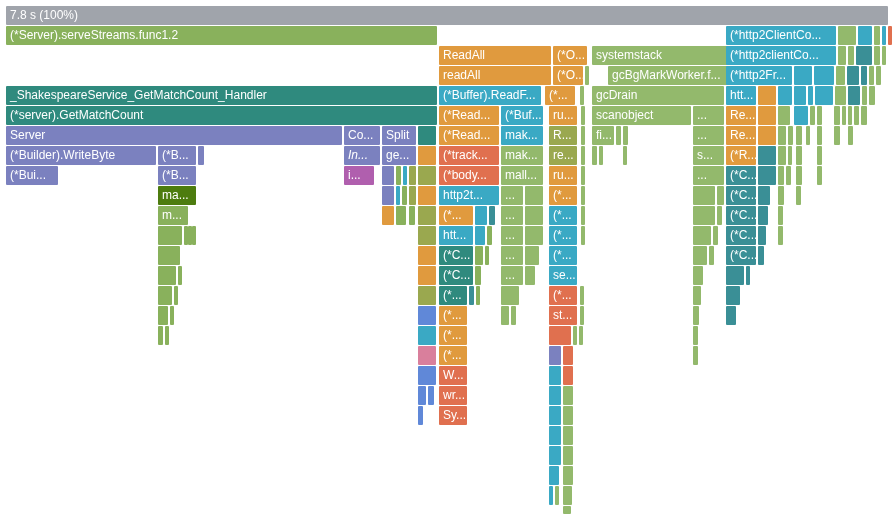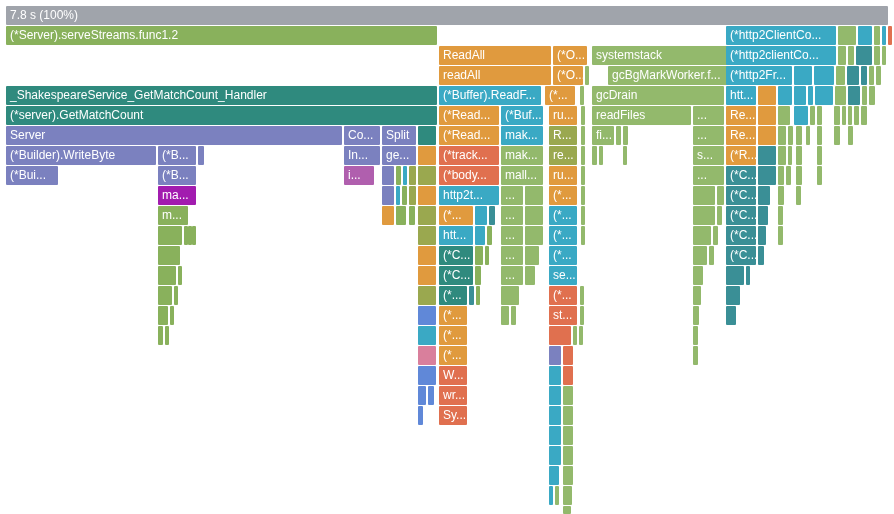--- a/index.html
+++ b/index.html
@@ -188,21 +188,21 @@
       <div class="frame" style="left: 501px; top: 106px; width: 42px; height: 19px; background: rgb(58, 169, 196);">
         <span class="lbl">(*Buf...</span>
       </div>
       <div class="frame" style="left: 549px; top: 106px; width: 28px; height: 19px; background: rgb(224, 154, 62);">
         <span class="lbl">ru...</span>
       </div>
       <div class="frame" style="left: 581px; top: 106px; width: 4px; height: 19px; background: rgb(147, 185, 108);">
         <span class="lbl"></span>
       </div>
       <div class="frame" style="left: 592px; top: 106px; width: 99px; height: 19px; background: rgb(147, 185, 108);">
-        <span class="lbl">readFiles</span>
+        <span class="lbl">scanobject</span>
       </div>
       <div class="frame" style="left: 693px; top: 106px; width: 31px; height: 19px; background: rgb(147, 185, 108);">
         <span class="lbl">...</span>
       </div>
       <div class="frame" style="left: 726px; top: 106px; width: 30px; height: 19px; background: rgb(224, 154, 62);">
         <span class="lbl">Re...</span>
       </div>
       <div class="frame" style="left: 758px; top: 106px; width: 18px; height: 19px; background: rgb(224, 154, 62);">
         <span class="lbl"></span>
       </div>
@@ -298,21 +298,21 @@
       </div>
       <div class="frame" style="left: 6px; top: 146px; width: 150px; height: 19px; background: rgb(123, 129, 191);">
         <span class="lbl">(*Builder).WriteByte</span>
       </div>
       <div class="frame" style="left: 158px; top: 146px; width: 38px; height: 19px; background: rgb(123, 129, 191);">
         <span class="lbl">(*B...</span>
       </div>
       <div class="frame" style="left: 198px; top: 146px; width: 6px; height: 19px; background: rgb(123, 129, 191);">
         <span class="lbl"></span>
       </div>
-      <div class="frame" style="left: 344px; top: 146px; width: 36px; height: 19px; background: rgb(123, 129, 191);">
+      <div class="frame" style="left: 344px; top: 146px; width: 36px; height: 19px; background: rgb(123, 129, 191); font-style: italic;">
         <span class="lbl">In...</span>
       </div>
       <div class="frame" style="left: 382px; top: 146px; width: 34px; height: 19px; background: rgb(123, 129, 191);">
         <span class="lbl">ge...</span>
       </div>
       <div class="frame" style="left: 418px; top: 146px; width: 18px; height: 19px; background: rgb(224, 154, 62);">
         <span class="lbl"></span>
       </div>
       <div class="frame" style="left: 439px; top: 146px; width: 60px; height: 19px; background: rgb(224, 112, 79);">
         <span class="lbl">(*track...</span>
@@ -406,21 +406,21 @@
       </div>
       <div class="frame" style="left: 786px; top: 166px; width: 5px; height: 19px; background: rgb(147, 185, 108);">
         <span class="lbl"></span>
       </div>
       <div class="frame" style="left: 796px; top: 166px; width: 6px; height: 19px; background: rgb(147, 185, 108);">
         <span class="lbl"></span>
       </div>
       <div class="frame" style="left: 817px; top: 166px; width: 5px; height: 19px; background: rgb(147, 185, 108);">
         <span class="lbl"></span>
       </div>
-      <div class="frame" style="left: 158px; top: 186px; width: 38px; height: 19px; background: #a21caf;">
+      <div class="frame" style="left: 158px; top: 186px; width: 38px; height: 19px; background: #4d7c0f;">
         <span class="lbl">ma...</span>
       </div>
       <div class="frame" style="left: 382px; top: 186px; width: 12px; height: 19px; background: rgb(123, 129, 191);">
         <span class="lbl"></span>
       </div>
       <div class="frame" style="left: 396px; top: 186px; width: 4px; height: 19px; background: rgb(58, 169, 196);">
         <span class="lbl"></span>
       </div>
       <div class="frame" style="left: 402px; top: 186px; width: 5px; height: 19px; background: rgb(137, 177, 92);">
         <span class="lbl"></span>

